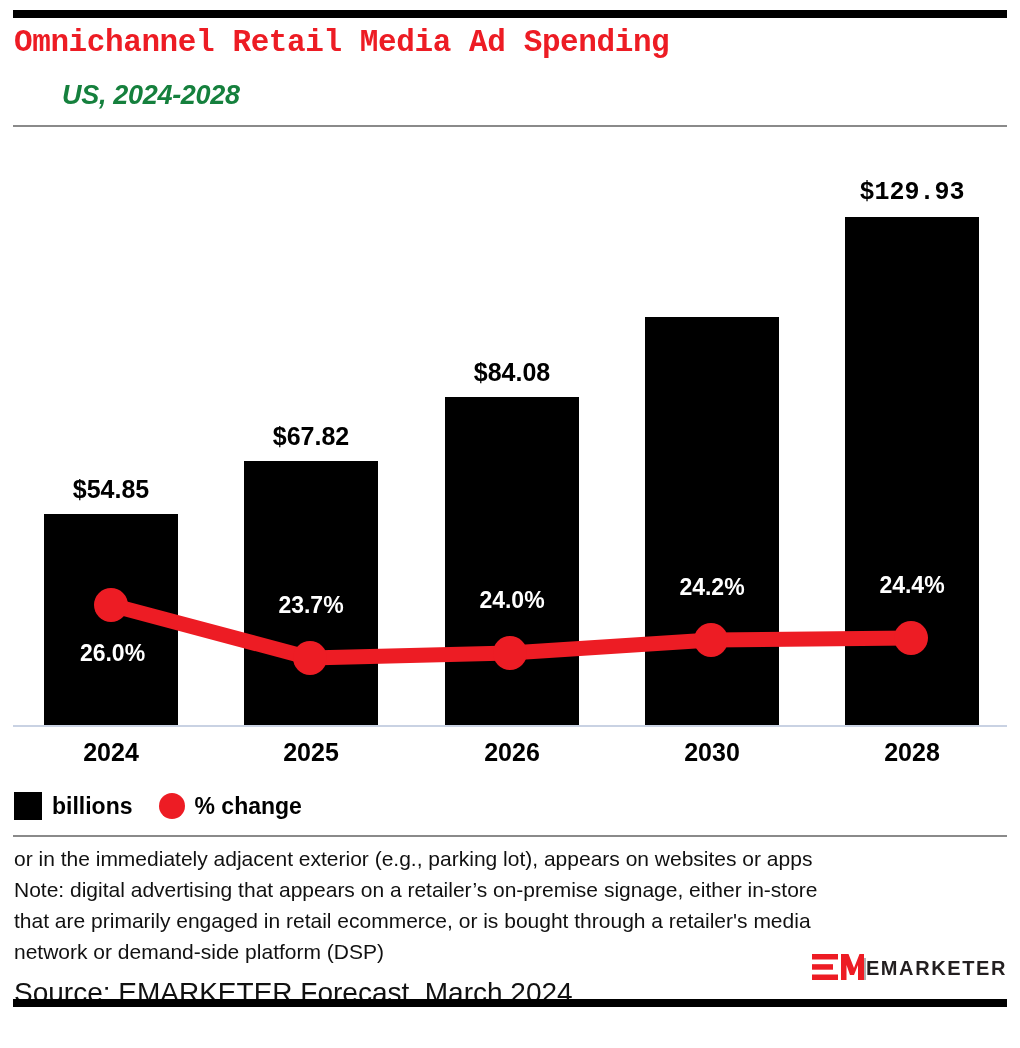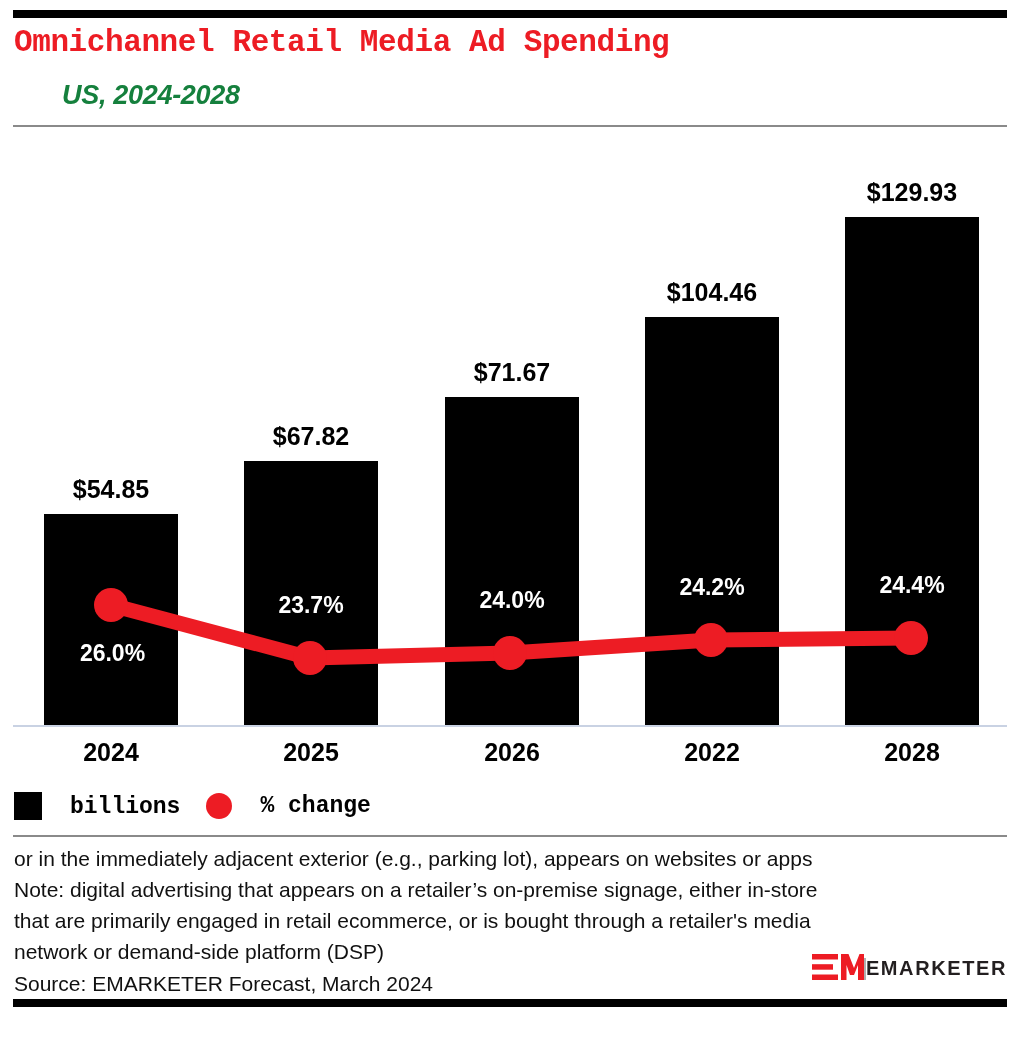--- a/index.html
+++ b/index.html
@@ -131,23 +131,22 @@
   .legend {
     position: absolute;
     left: 14px;
     top: 792px;
     display: flex;
     align-items: center;
     gap: 26px;
   }
   .legend-item {
     display: flex;
-    align-items: flex-end;
-    gap: 28px;
-    font-family: Liberation Mono, monospace;
+    align-items: center;
+    gap: 10px;
   }
   .swatch-square {
     width: 28px;
     height: 28px;
     background: #000000;
   }
   .swatch-circle {
     width: 26px;
     height: 26px;
     border-radius: 50%;
@@ -176,25 +175,25 @@
     top: 843px;
     width: 990px;
   }
   .note-line {
     font-size: 21px;
     line-height: 31px;
     color: #111111;
     white-space: nowrap;
   }
   .source-line {
-    font-size: 21px;
+    font-size: 28px;
     line-height: 31px;
     color: #111111;
     white-space: nowrap;
-    margin-top: 1px;
+    margin-top: 10px;
   }
 
   
   .footer-rule {
     position: absolute;
     left: 13px;
     top: 999px;
     width: 994px;
     height: 8px;
     background: #000000;
@@ -236,23 +235,22 @@
   <div class="plot">
 
     <div class="bar" style="left:44px; top:364px; width:134px; height:212px;"></div>
     <div class="bar" style="left:244px; top:311px; width:134px; height:265px;"></div>
     <div class="bar" style="left:445px; top:247px; width:134px; height:329px;"></div>
     <div class="bar" style="left:645px; top:167px; width:134px; height:409px;"></div>
     <div class="bar" style="left:845px; top:67px; width:134px; height:509px;"></div>
 
     <div class="bar-value" style="left:44px; top:325px; width:134px;">$54.85</div>
     <div class="bar-value" style="left:244px; top:272px; width:134px;">$67.82</div>
-    <div class="bar-value" style="left:445px; top:208px; width:134px;">$71.67</div>
-    <div class="bar-value" style="left:635px; top:128px; width:154px;">$104.46</div>
-    <div class="bar-value" style="left:835px; top:28px; width:154px;">$129.93</div>
+    <div class="bar-value" style="left:445px; top:208px; width:134px;">$84.08</div>
+    <div class="bar-value" style="left:835px; top:28px; width:154px;font-family:Liberation Mono, monospace;">$129.93</div>
 
     <svg class="line-layer" viewBox="0 0 1020 580" width="1020" height="580">
       <polyline points="111,455 310,508 510,503 711,490 911,488" fill="none" stroke="#ED1C24" stroke-width="15" stroke-linecap="round" stroke-linejoin="round"></polyline>
       <circle cx="111" cy="455" r="17" fill="#ED1C24"></circle>
       <circle cx="310" cy="508" r="17" fill="#ED1C24"></circle>
       <circle cx="510" cy="503" r="17" fill="#ED1C24"></circle>
       <circle cx="711" cy="490" r="17" fill="#ED1C24"></circle>
       <circle cx="911" cy="488" r="17" fill="#ED1C24"></circle>
     </svg>
 
@@ -263,21 +261,21 @@
     <div class="pct-label" style="left:845px; top:422px; width:134px;">24.4%</div>
 
   </div>
 
   <div class="axis-line"></div>
 
   <div class="xlabels">
     <div class="xlabel" style="left:44px; width:134px;">2024</div>
     <div class="xlabel" style="left:244px; width:134px;">2025</div>
     <div class="xlabel" style="left:445px; width:134px;">2026</div>
-    <div class="xlabel" style="left:645px; width:134px;">2022</div>
+    <div class="xlabel" style="left:645px; width:134px;">2030</div>
     <div class="xlabel" style="left:845px; width:134px;">2028</div>
   </div>
 
   <div class="legend">
     <div class="legend-item">
       <span class="swatch-square"></span>
       <span class="legend-label">billions</span>
     </div>
     <div class="legend-item">
       <span class="swatch-circle"></span>

